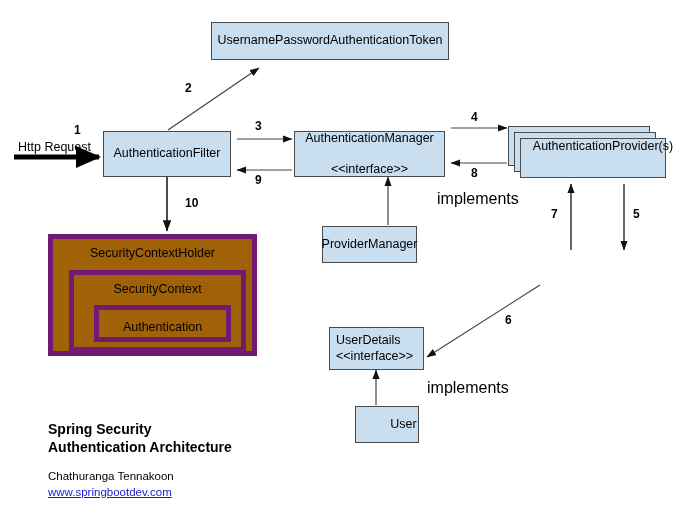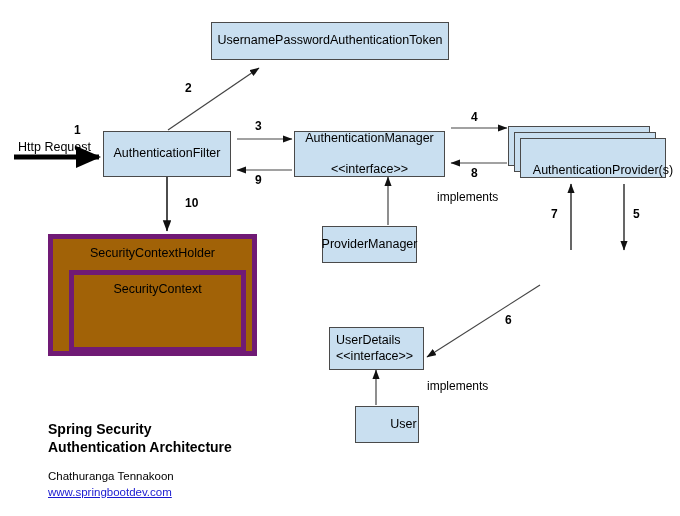--- a/index.html
+++ b/index.html
@@ -12,31 +12,31 @@
 
   .node{position:absolute;box-sizing:border-box;
         background:#c9dff0;border:1px solid #4a4a4a;
         display:flex;align-items:center;justify-content:center;
         font-size:12.5px;line-height:1.22;color:#000;}
 
   .stack{position:absolute;}
   .stack .layer{position:absolute;background:#c9dff0;border:1px solid #4a4a4a;
                 box-sizing:border-box;}
   .stack .front{position:absolute;background:#c9dff0;border:1px solid #4a4a4a;
-                box-sizing:border-box;display:flex;align-items:flex-end;
+                box-sizing:border-box;display:flex;align-items:flex-start;
                 justify-content:center;font-size:12.5px;padding-left:20px;}
 
   .panel{position:absolute;box-sizing:border-box;background:#a16207;
          border:5px solid #701a75;}
   .panel-label{position:absolute;left:0;right:0;text-align:center;
                font-size:12.5px;}
 
   .lbl{position:absolute;font-size:12.5px;white-space:nowrap;}
   .num{position:absolute;font-size:12px;font-weight:bold;white-space:nowrap;}
-  .impl{position:absolute;font-size:12px;white-space:nowrap;padding-left:44px;}
+  .impl{position:absolute;font-size:16px;white-space:nowrap;padding-left:44px;}
 
   .title{position:absolute;font-size:14px;font-weight:bold;line-height:1.35;
          white-space:pre;}
   .author{position:absolute;font-size:11.5px;white-space:nowrap;}
   .site{position:absolute;font-size:11.5px;white-space:nowrap;
         color:#1a1ad0;text-decoration:underline;}
 </style>
 </head>
 <body>
 
@@ -110,20 +110,23 @@
   </div>
 
   <div class="node" style="left:355px;top:406px;width:64px;height:37px;padding-left:33px;">
     <span>User</span>
   </div>
 
   <div class="panel" style="left:48px;top:234px;width:209px;height:122px;">
     <div class="panel-label" style="top:7px;">SecurityContextHolder</div>
     <div class="panel" style="left:16px;top:31px;width:177px;height:82px;">
       <div class="panel-label" style="top:7px;">SecurityContext</div>
+      <div class="panel" style="left:20px;top:30px;width:137px;height:37px;">
+        <div class="panel-label" style="top:10px;">Authentication</div>
+      </div>
     </div>
   </div>
 
   <div class="lbl" style="left:18px;top:140px;">Http Request</div>
 
   <div class="num" style="left:74px;top:123px;">1</div>
   <div class="num" style="left:185px;top:81px;">2</div>
   <div class="num" style="left:255px;top:119px;">3</div>
   <div class="num" style="left:255px;top:173px;">9</div>
   <div class="num" style="left:471px;top:110px;">4</div>

